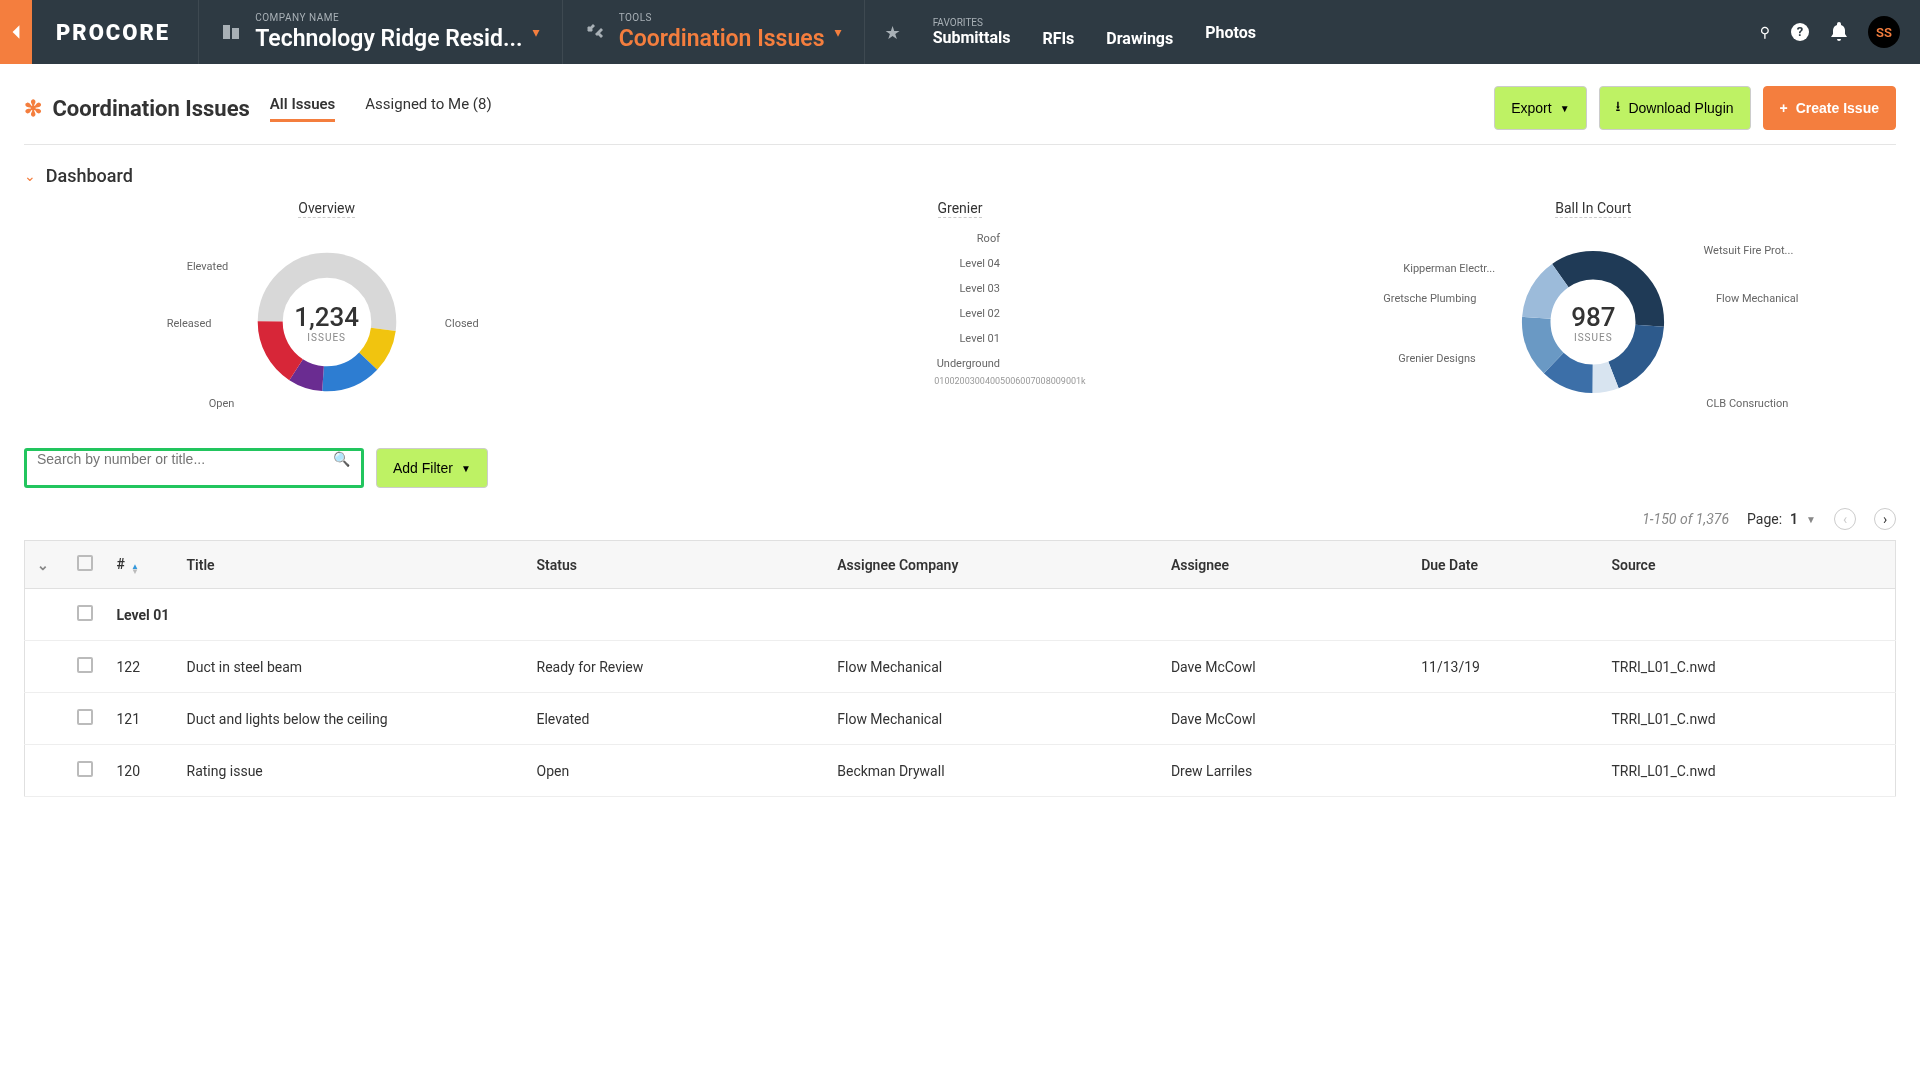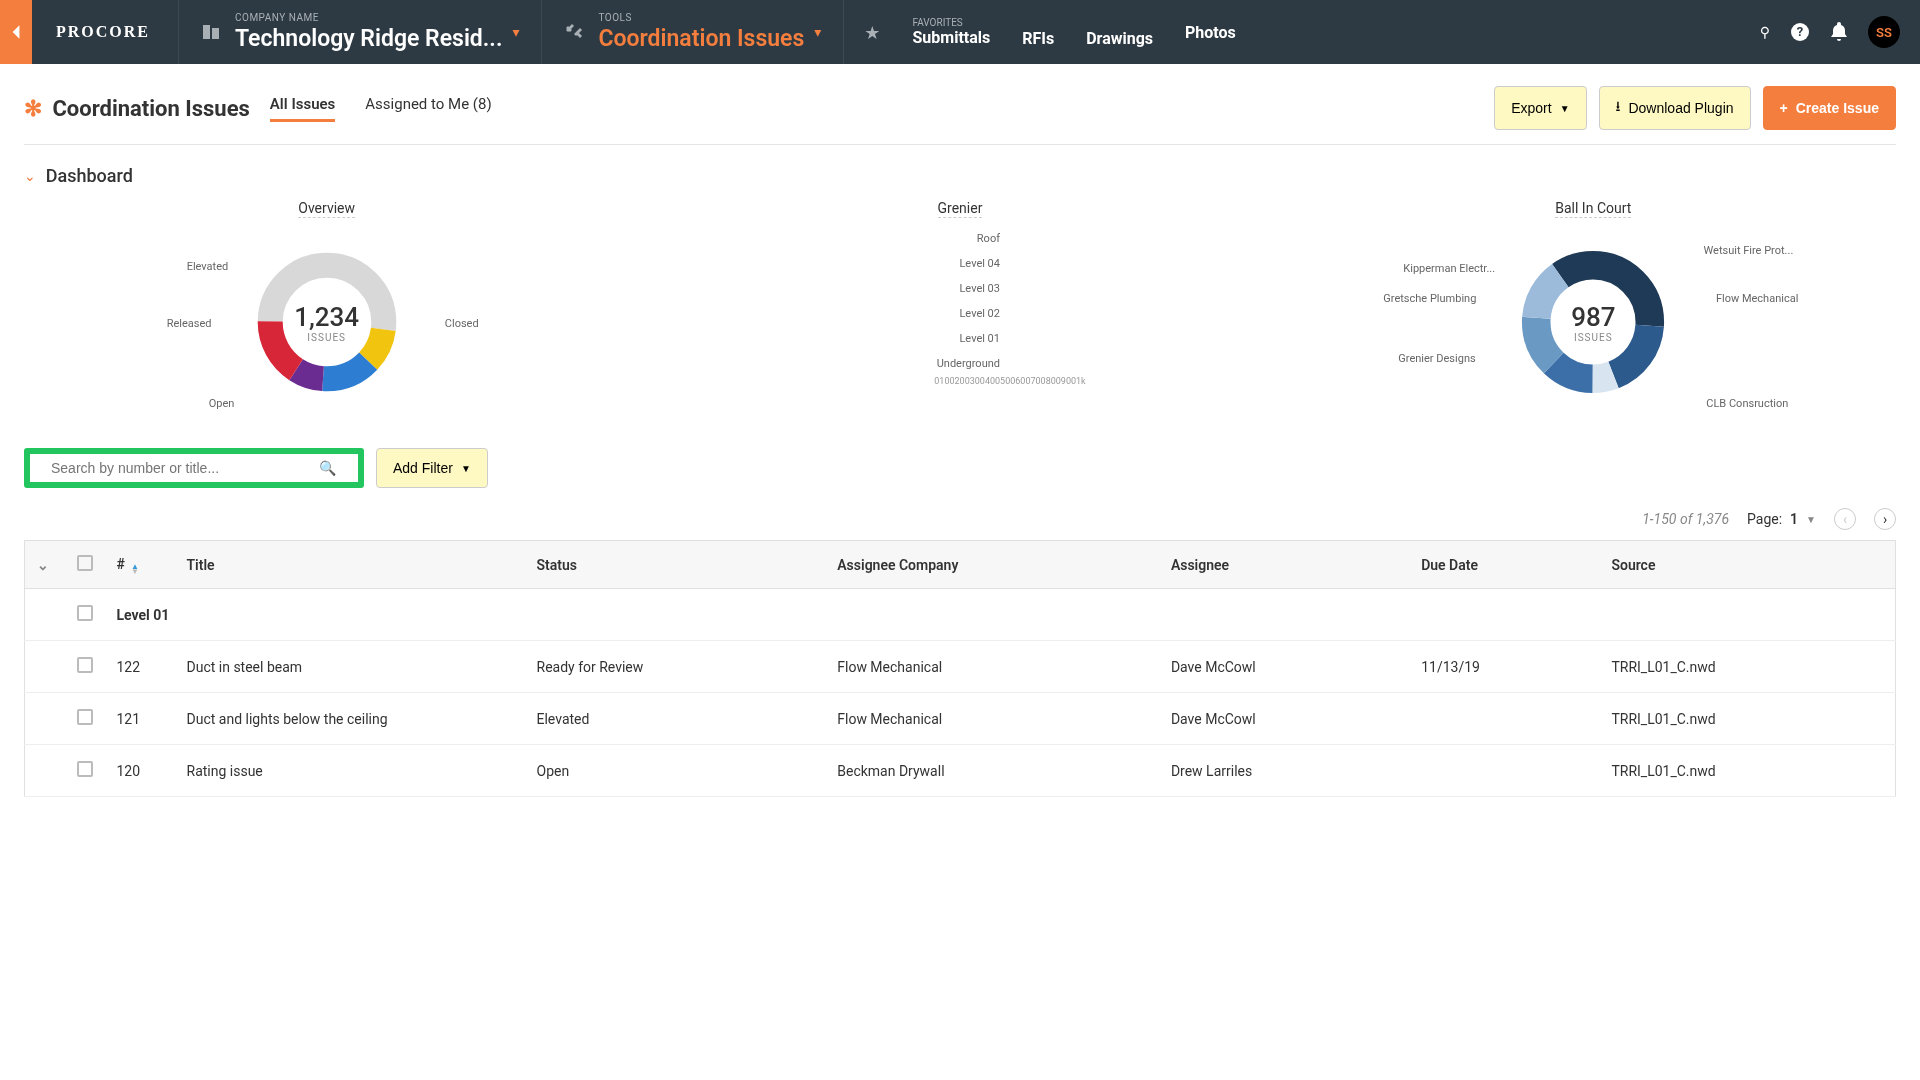--- a/index.html
+++ b/index.html
@@ -1,41 +1,41 @@
 <!DOCTYPE html>
 <html><head>
 <meta charset="utf-8">
 <style>
 * { box-sizing: border-box; margin: 0; padding: 0; }
 body { font-family: -apple-system, BlinkMacSystemFont, "Segoe UI", Roboto, sans-serif; background: #fff; color: #333; font-size: 14px; }
 .header { display: flex; align-items: stretch; height: 64px; background: #2e3a43; color: #fff; }
 .header-back { width: 32px; background: #f47e3e; display: flex; align-items: center; justify-content: center; cursor: pointer; }
 .header-back svg { width: 10px; height: 16px; fill: #fff; }
-.header-logo { display: flex; align-items: center; padding: 0 28px 0 24px; font-weight: 900; font-size: 16px; letter-spacing: 2px; font-family: Liberation Serif, serif; }
+.header-logo { display: flex; align-items: center; padding: 0 28px 0 24px; font-weight: 900; font-size: 22px; letter-spacing: 2px; }
 .header-block { display: flex; align-items: center; padding: 0 22px; border-left: 1px solid rgba(255,255,255,0.08); cursor: pointer; }
 .header-block .sub { font-size: 10px; color: #a8b0b6; letter-spacing: 0.5px; text-transform: uppercase; }
 .header-block .main { font-size: 23px; font-weight: 600; margin-top: 2px; }
 .header-block.active .main { color: #f47e3e; }
 .header-block .icon { margin-right: 14px; }
 .header-block .chevron { margin-left: 10px; }
 .header-favs { display: flex; align-items: center; padding: 0 20px; border-left: 1px solid rgba(255,255,255,0.08); gap: 32px; }
 .header-favs .fav-col .sub { font-size: 10px; color: #a8b0b6; text-transform: uppercase; }
 .header-fav-item { font-size: 16px; font-weight: 700; cursor: pointer; }
 .header-right { margin-left: auto; display: flex; align-items: center; gap: 20px; padding: 0 20px; }
 .header-right .icon { cursor: pointer; }
 .avatar { width: 32px; height: 32px; border-radius: 50%; background: #000; color: #f47e3e; display: flex; align-items: center; justify-content: center; font-weight: 600; font-size: 13px; cursor: pointer; }
 .page { padding: 22px 24px; }
 .page-head { display: flex; align-items: center; gap: 20px; border-bottom: 1px solid #e5e5e5; padding-bottom: 14px; }
 .page-title { display: flex; align-items: center; gap: 10px; font-size: 22px; font-weight: 700; }
 .page-title .gear { color: #f47e3e; }
 .tabs { display: flex; gap: 30px; font-size: 15px; }
 .tab { cursor: pointer; padding-bottom: 6px; }
 .tab.active { border-bottom: 3px solid #f47e3e; font-weight: 600; }
 .page-head-actions { margin-left: auto; display: flex; gap: 12px; }
-.btn { border: 1px solid #ccc; background: #fef9c3; border-radius: 4px; padding: 9px 16px; font-size: 14px; cursor: pointer; display: flex; align-items: center; gap: 8px; }
+.btn { border: 1px solid #ccc; background: #bef264; border-radius: 4px; padding: 9px 16px; font-size: 14px; cursor: pointer; display: flex; align-items: center; gap: 8px; }
 .btn-primary { background: #f47e3e; color: #fff; border-color: #f47e3e; font-weight: 600; }
 .section-head { display: flex; align-items: center; gap: 10px; margin: 20px 0 14px; cursor: pointer; }
 .section-head .chev { color: #f47e3e; }
 .section-head .title { font-size: 18px; font-weight: 500; }
 .dashboard { display: flex; gap: 28px; }
 .chart-card { flex: 1; display: flex; flex-direction: column; align-items: center; }
 .chart-title { font-size: 14px; border-bottom: 1px dashed #ccc; padding-bottom: 1px; margin-bottom: 14px; }
 .donut-wrap { position: relative; display: flex; align-items: center; justify-content: center; }
 .donut-center { position: absolute; text-align: center; }
 .donut-center .n { font-size: 26px; font-weight: 500; }
@@ -43,21 +43,21 @@
 .labels { position: absolute; inset: 0; }
 .lbl { position: absolute; font-size: 11px; color: #666; white-space: nowrap; }
 .progress-chart { width: 100%; }
 .bars { display: flex; flex-direction: column; gap: 12px; }
 .bar-row { display: flex; align-items: center; gap: 10px; }
 .bar-label { width: 90px; text-align: right; font-size: 11px; color: #666; }
 .bar-track { flex: 1; height: 13px; background: #f0f0f0; position: relative; display: flex; }
 .seg { height: 100%; }
 .axis { display: flex; margin-left: 100px; font-size: 9px; color: #999; margin-top: 6px; justify-content: space-between; }
 .filters { display: flex; gap: 12px; margin: 36px 0 20px; }
-.search { display: flex; align-items: center; border: 6px solid #22c55e; border-radius: 3px; padding: 0 21px; width: 340px; height: 40px; }
+.search { display: flex; align-items: flex-start; border: 3px solid #22c55e; border-radius: 3px; padding: 0 10px; width: 340px; height: 40px; }
 .search input { border: none; outline: none; flex: 1; font-size: 14px; }
 .pager { display: flex; align-items: center; justify-content: flex-end; gap: 18px; font-size: 14px; margin-bottom: 10px; }
 .pager .count { color: #888; font-style: italic; }
 .pager .page-num { display: flex; align-items: center; gap: 8px; }
 .pager-btn { width: 22px; height: 22px; border: 1px solid #ccc; border-radius: 50%; display: flex; align-items: center; justify-content: center; cursor: pointer; }
 .table { width: 100%; border: 1px solid #e0e0e0; border-collapse: collapse; }
 .table th { background: #f7f7f7; text-align: left; font-weight: 600; padding: 14px 12px; border-bottom: 1px solid #e0e0e0; font-size: 14px; }
 .table td { padding: 16px 12px; border-bottom: 1px solid #eee; font-size: 14px; }
 .group-row td { font-weight: 700; background: #fff; }
 .checkbox { width: 16px; height: 16px; border: 2px solid #bbb; border-radius: 2px; cursor: pointer; display: inline-block; }

